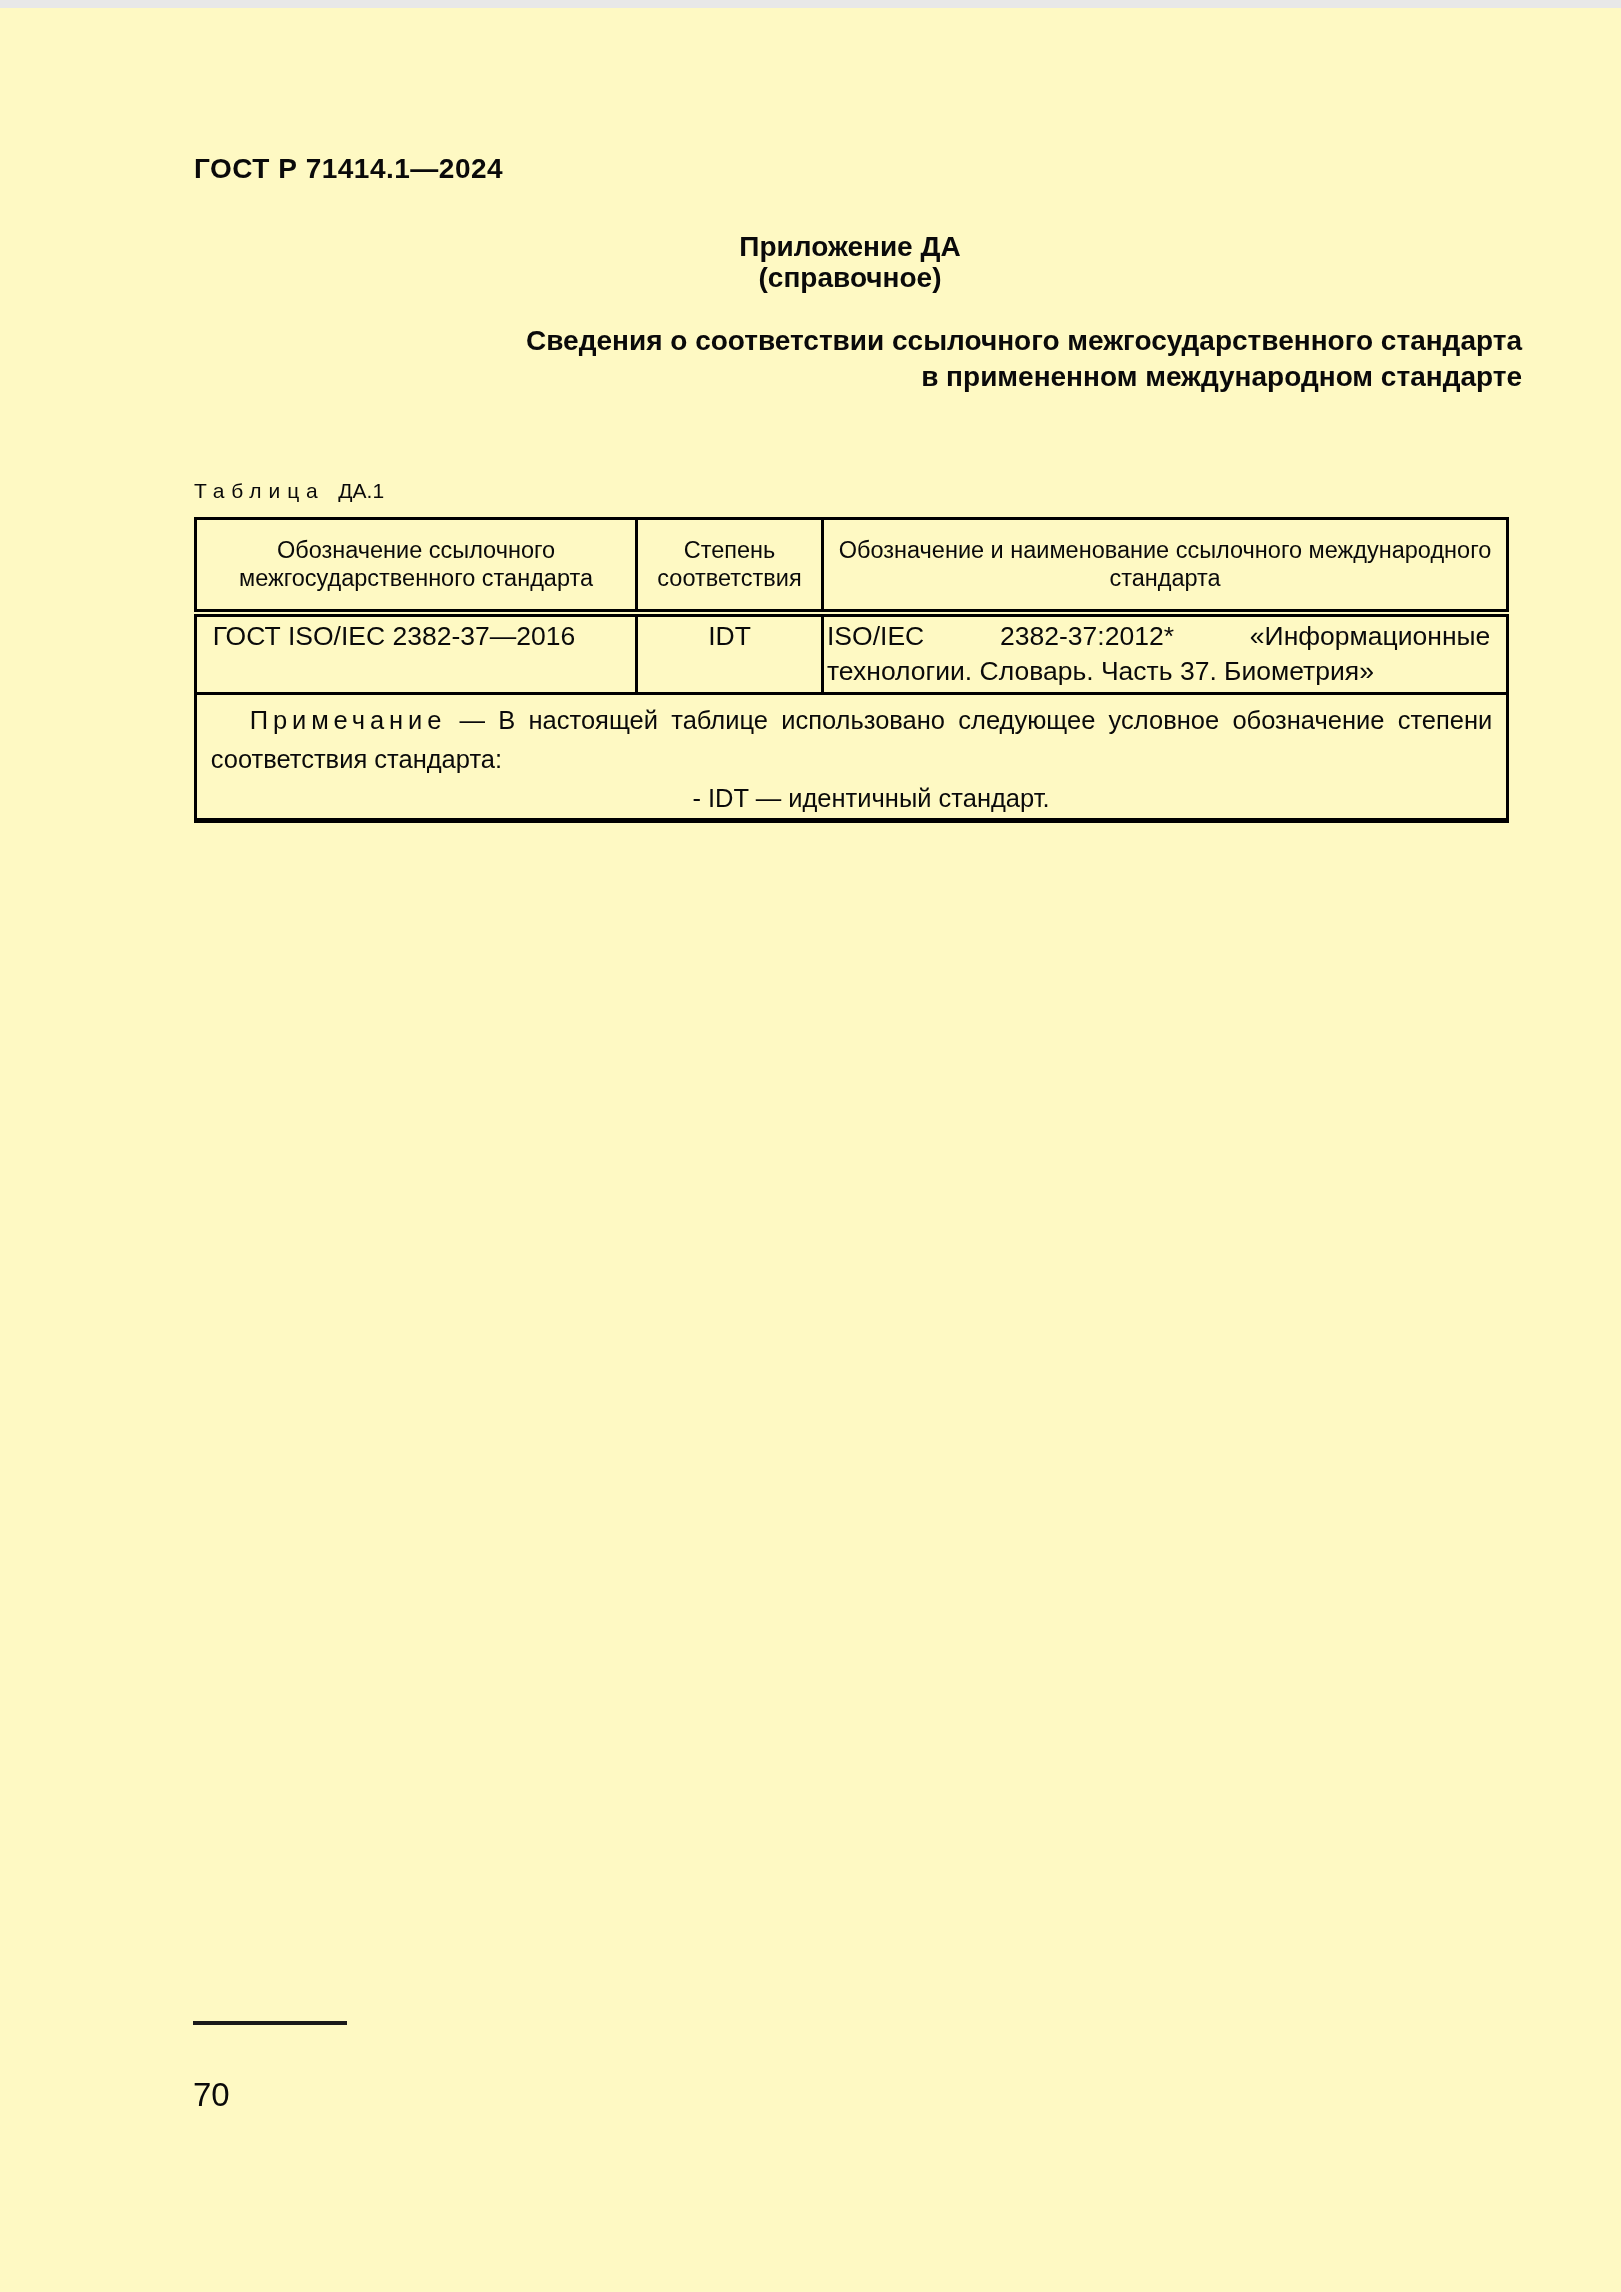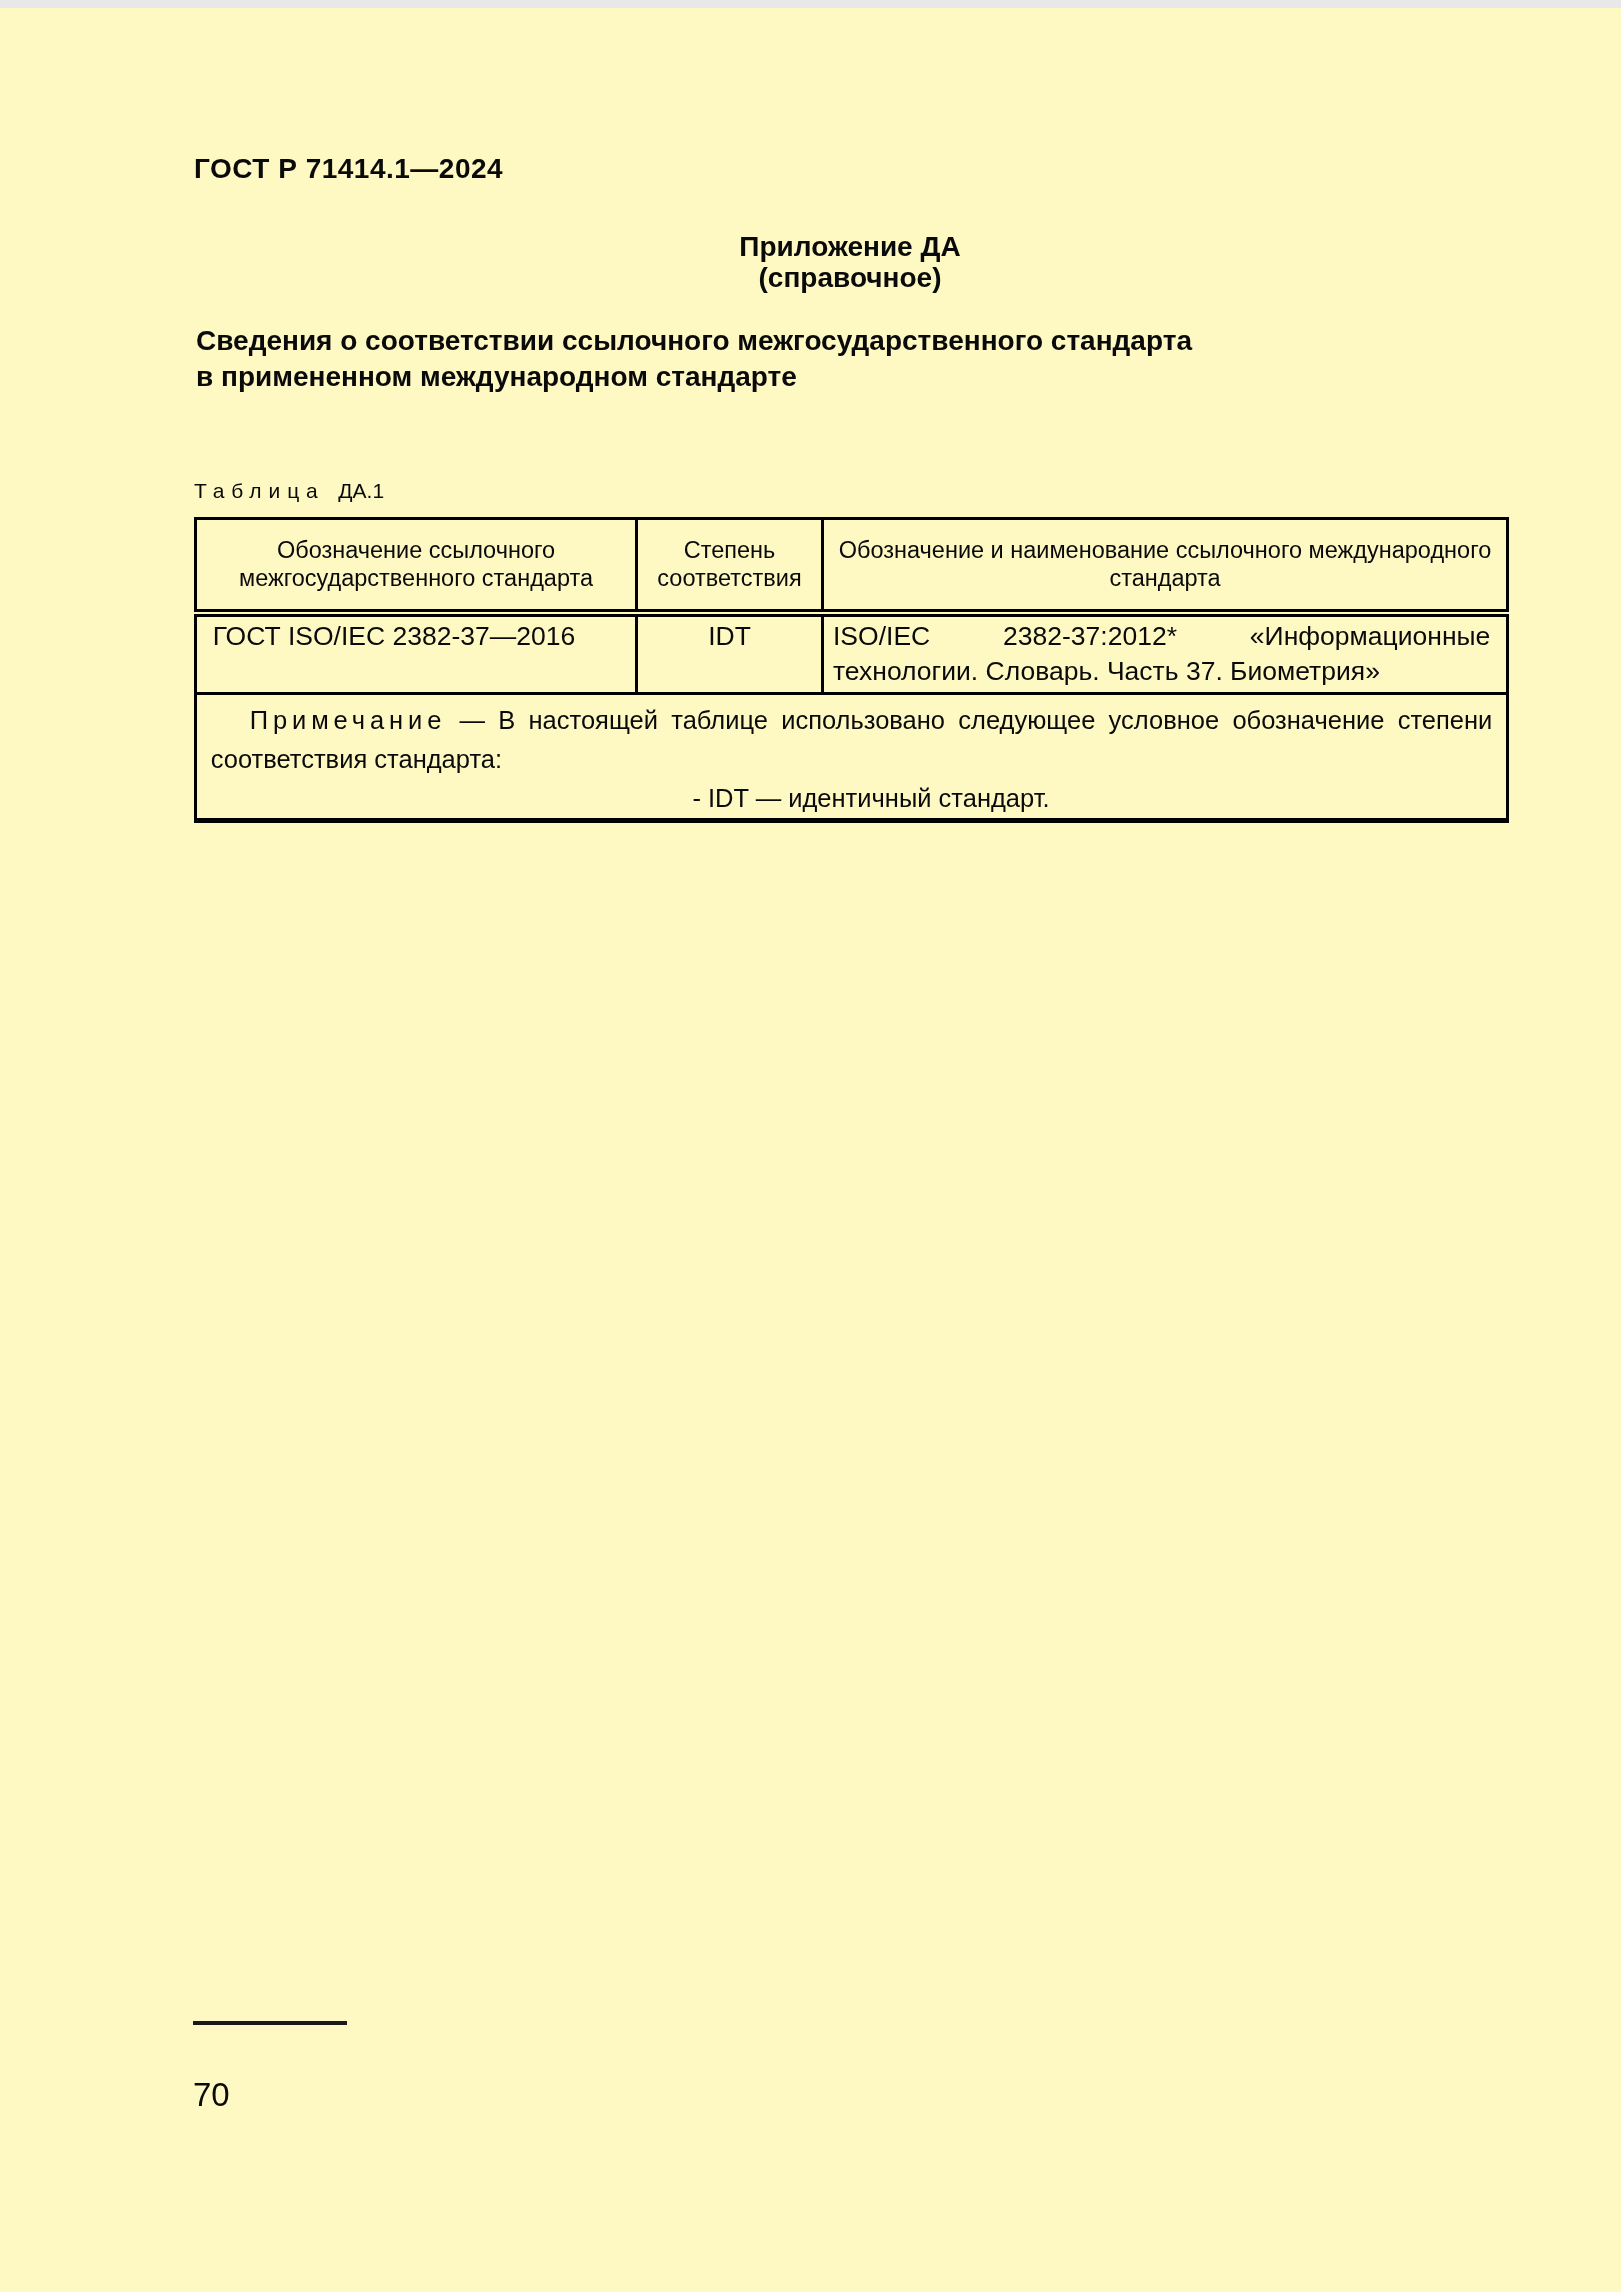--- a/index.html
+++ b/index.html
@@ -31,24 +31,24 @@
     left: 194px;
     width: 1312px;
     top: 223px;
     text-align: center;
     font-size: 28px;
     font-weight: bold;
     line-height: 31px;
   }
   .title-block {
     position: absolute;
-    left: 196px;
+    left: 210px;
     width: 1312px;
     top: 315px;
-    text-align: left;
+    text-align: right;
     font-size: 28px;
     font-weight: bold;
     line-height: 36px;
   }
   .table-label {
     position: absolute;
     left: 194px;
     top: 471px;
     font-size: 21px;
     white-space: nowrap;
@@ -94,21 +94,21 @@
   }
   tr.bodyrow td.c1 {
     text-align: left;
     padding-left: 15.7px;
   }
   tr.bodyrow td.c2 {
     text-align: center;
   }
   tr.bodyrow td.c3 {
     text-align: justify;
-    padding-left: 9px;
+    padding-left: 3px;
     padding-right: 15.7px;
   }
   tr.noterow td {
     height: 104px;
     font-size: 25.5px;
     line-height: 39px;
     vertical-align: top;
     padding: 5.9px 13.7px 0 13.7px;
     text-align: justify;
   }

